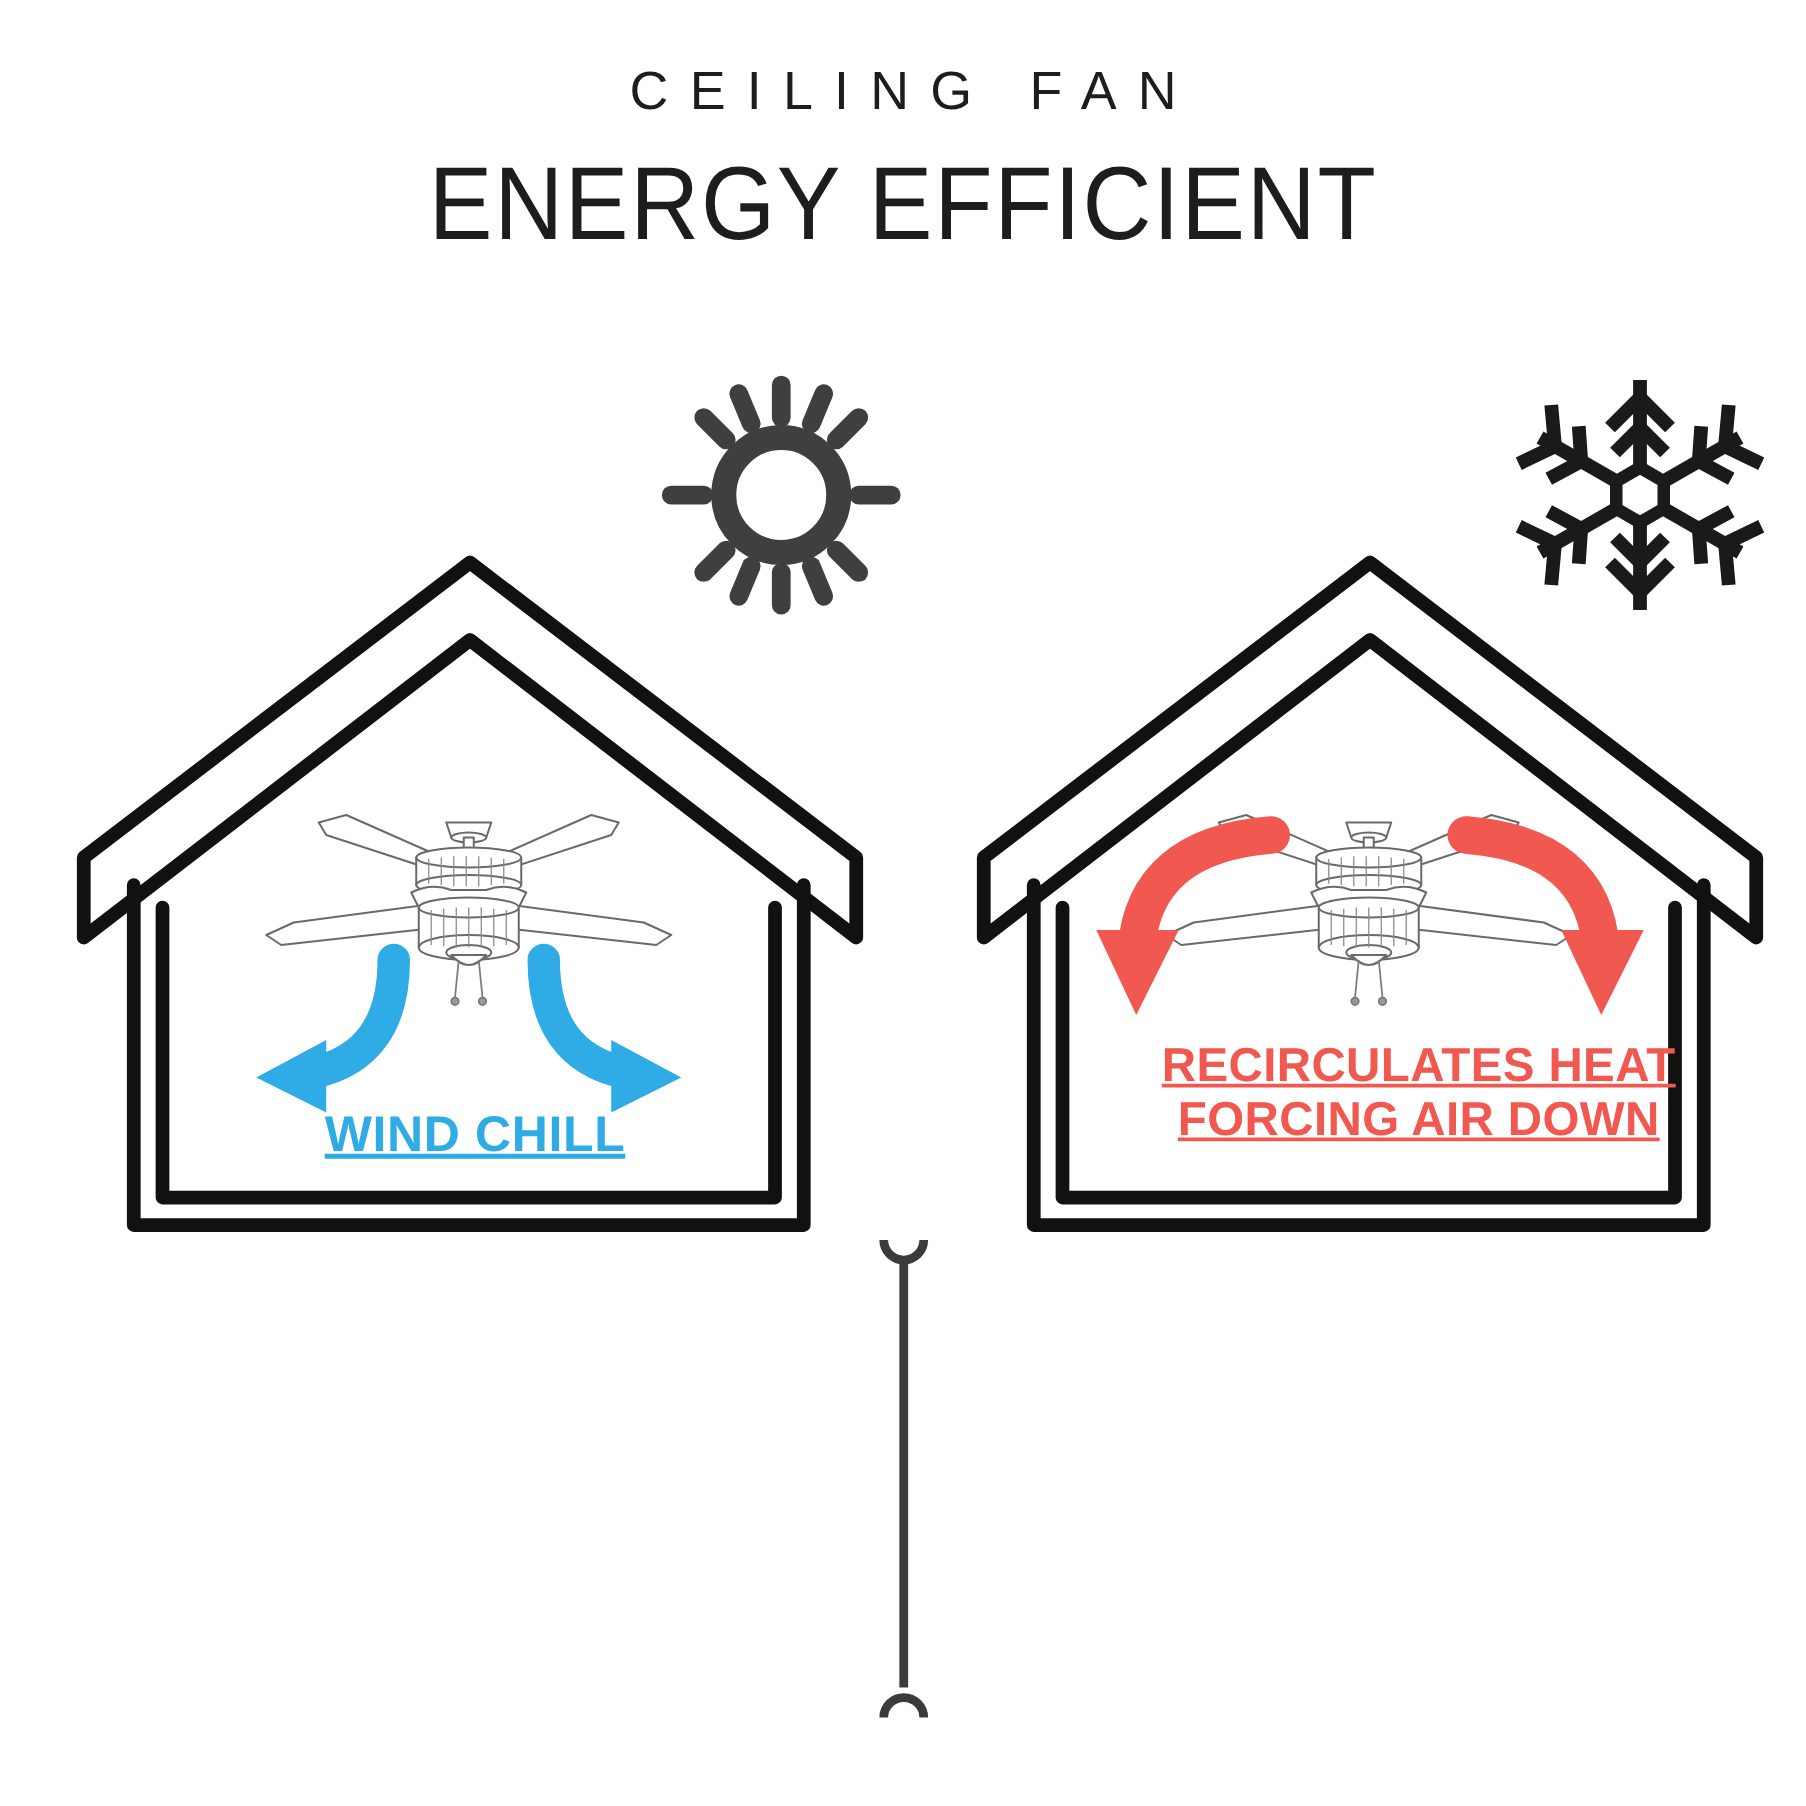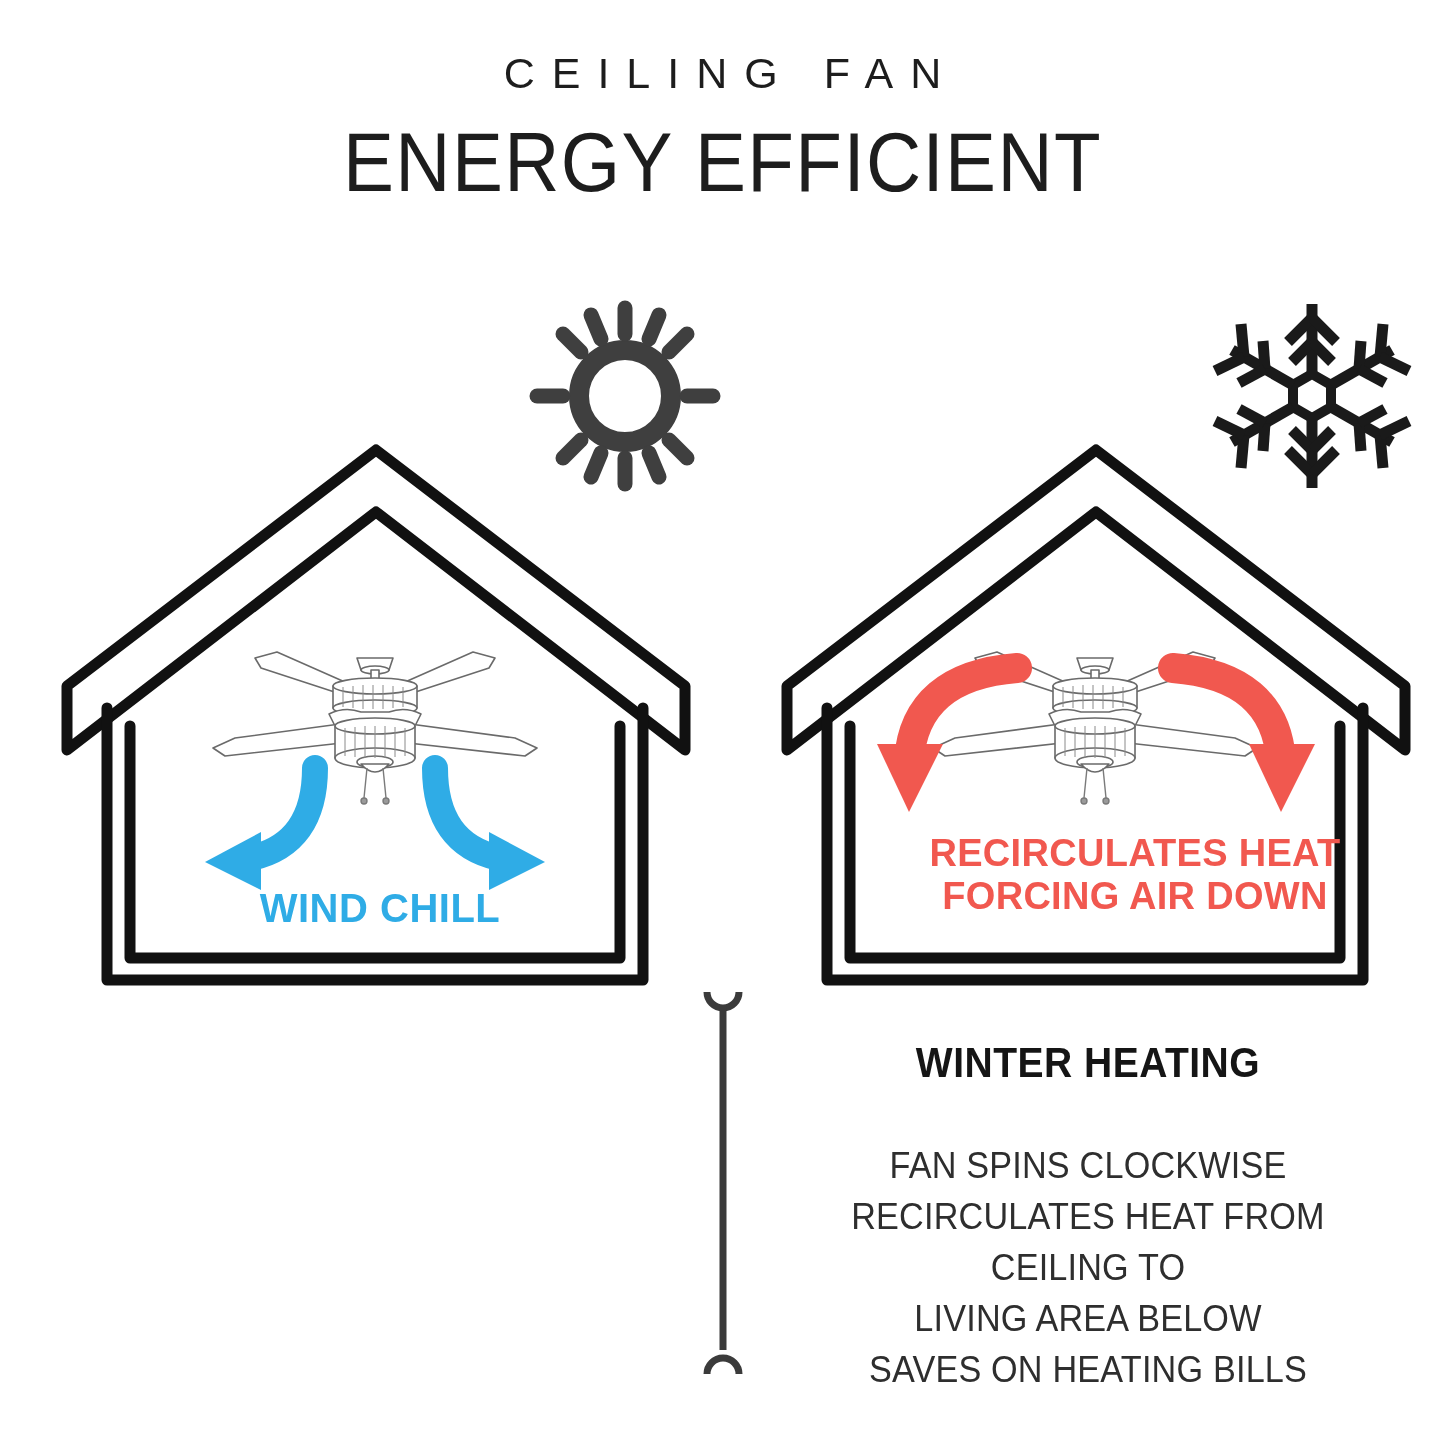--- a/index.html
+++ b/index.html
@@ -61,20 +61,21 @@
   .house-svg { display: block; }
 
   
   .inhouse-label {
     position: absolute;
     text-align: center;
     font-family: "Liberation Sans", sans-serif;
     font-weight: bold;
     line-height: 1.12;
     white-space: pre-line;
+    text-decoration: underline;
   }
   #wind-chill-label {
     left: 120px;
     top: 886px;
     width: 520px;
     font-size: 40px;
     letter-spacing: 0.5px;
     color: #2FACE6;
   }
   #recirculate-label {
@@ -353,21 +354,14 @@
     <svg width="46" height="400" viewBox="0 0 46 400">
       <g fill="none" stroke="#3b3b3b" stroke-width="7" stroke-linecap="butt">
         <path d="M 7 8 A 16 16 0 0 0 39 8"></path>
         <line x1="23" y1="22" x2="23" y2="366"></line>
         <path d="M 7 390 A 16 16 0 0 1 39 390"></path>
       </g>
     </svg>
   </div>
 
 
-  <div class="caption-block" id="caption-winter">
-    <div class="caption-heading">WINTER HEATING</div>
-    <div class="caption-body">FAN SPINS CLOCKWISE
-RECIRCULATES HEAT FROM CEILING TO
-LIVING AREA BELOW
-SAVES ON HEATING BILLS</div>
-  </div>
 
 </div>
 
 </body></html>

